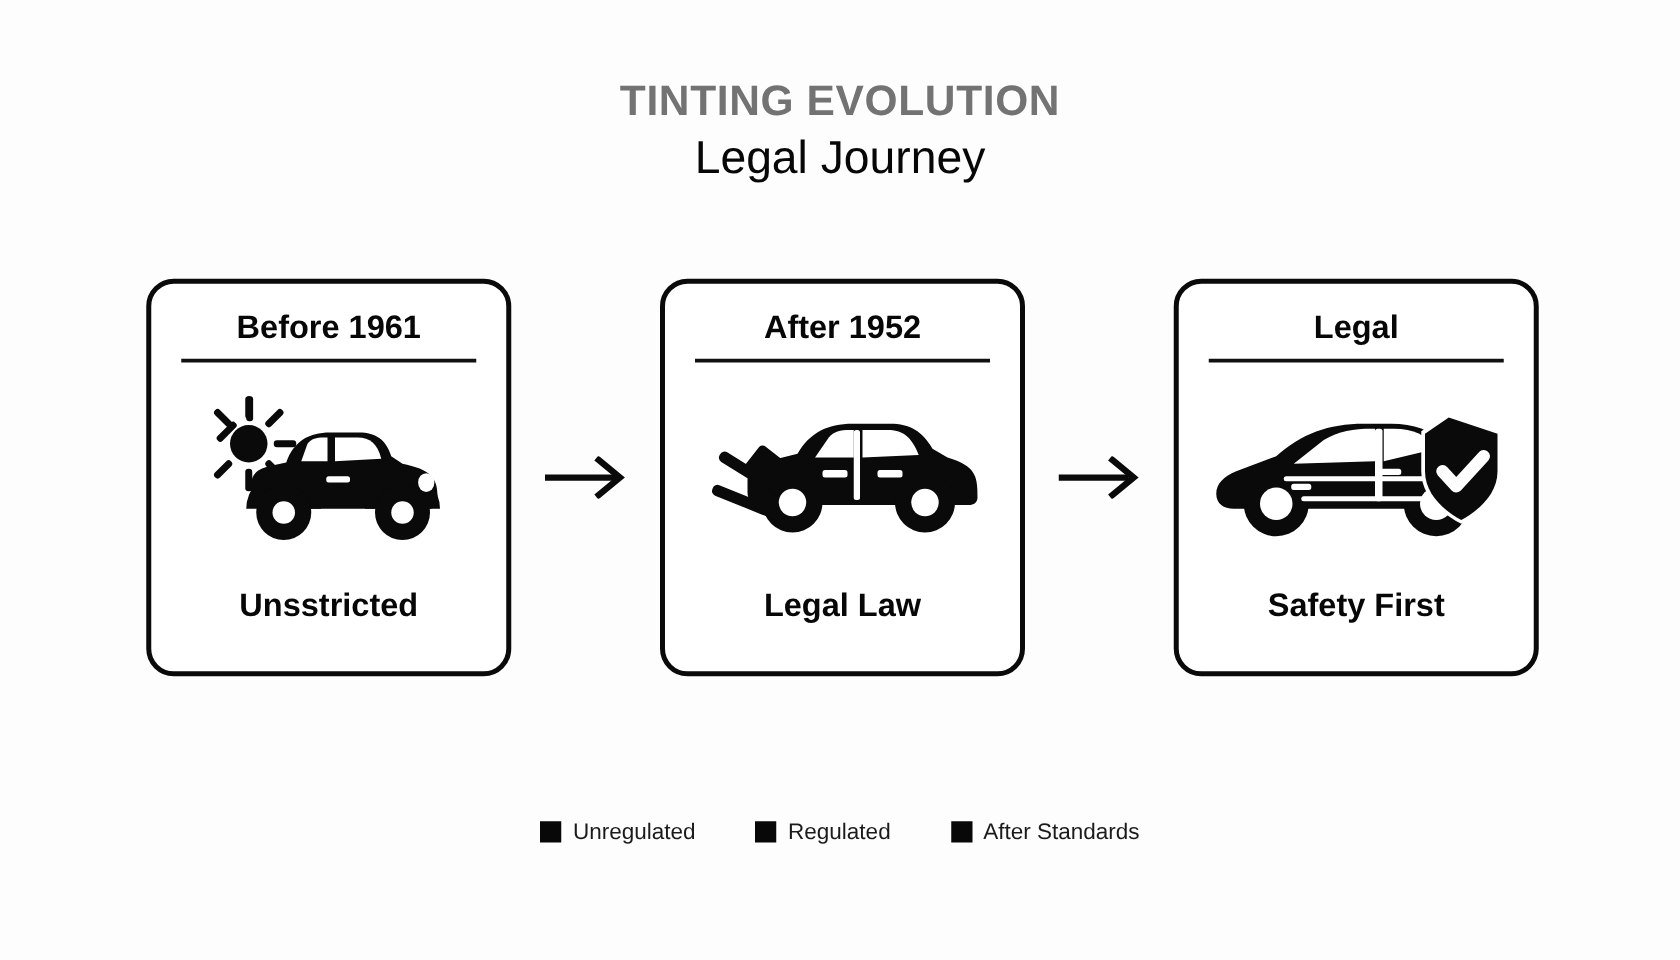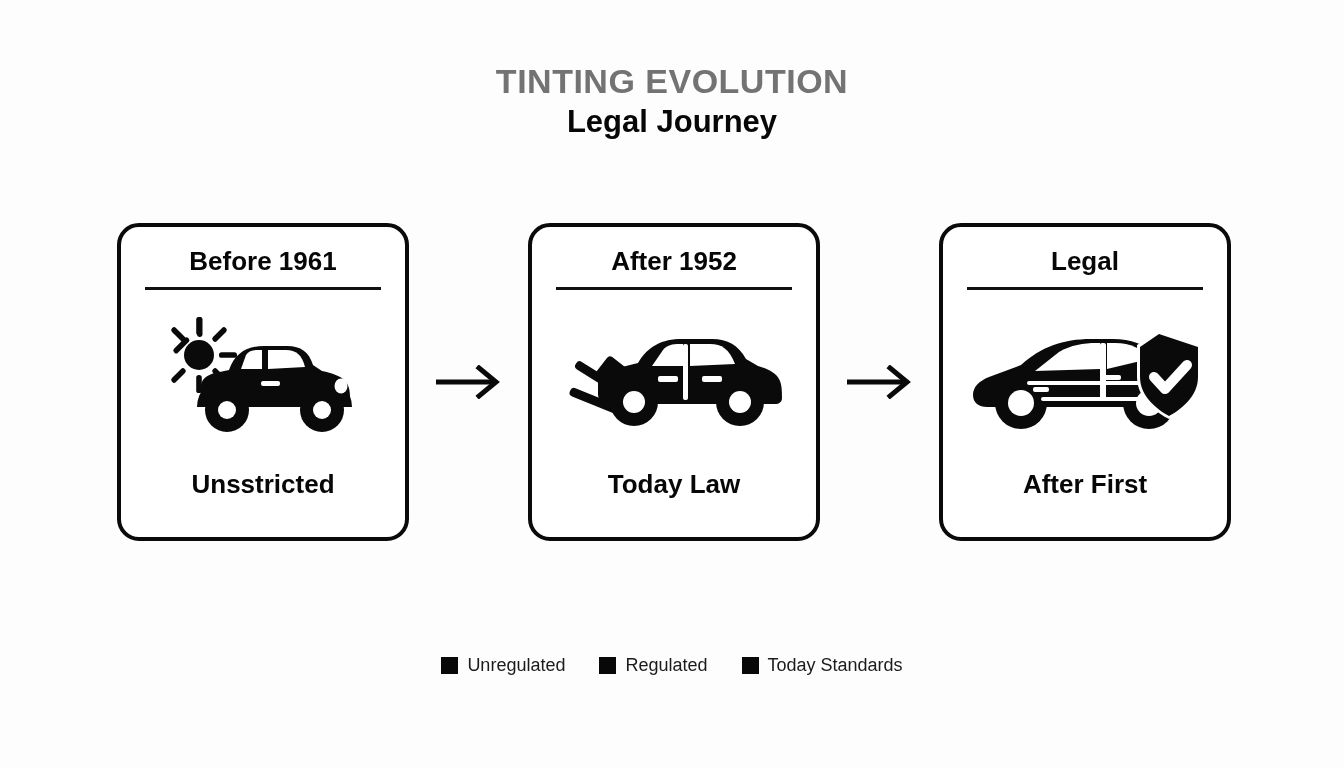--- a/index.html
+++ b/index.html
@@ -25,22 +25,22 @@
     text-align: center;
   }
   .title-main {
     font-size: 34px;
     font-weight: bold;
     letter-spacing: 0.5px;
     line-height: 1.12;
     color: #737373;
   }
   .title-sub {
-    font-size: 31px;
-    font-weight: bold;
+    font-size: 37px;
+    font-weight: normal;
     line-height: 1.18;
     margin-top: 4px;
     color: #070707;
   }
 
   
   .flow-row {
     position: absolute;
     top: 222px;
     left: 117px;
@@ -111,21 +111,21 @@
   
   .legend {
     position: absolute;
     top: 655px;
     left: 0;
     width: 1344px;
     display: flex;
     flex-direction: row;
     align-items: center;
     justify-content: center;
-    gap: 34px;
+    gap: 48px;
   }
   .legend-item {
     display: flex;
     flex-direction: row;
     align-items: center;
     gap: 9px;
   }
   .legend-swatch {
     width: 17px;
     height: 17px;
@@ -251,21 +251,21 @@
 
           <path d="M128 18 L148 18 C160 18 167 23 173 38 L128 40 Z"></path>
 
           <rect x="121" y="18" width="5" height="56" rx="2"></rect>
 
           <rect x="96" y="50" width="20" height="6" rx="2"></rect>
           <rect x="140" y="50" width="20" height="6" rx="2"></rect>
         </g>
       </svg>
     </div>
-    <div class="card-caption">Today Law</div>
+    <div class="card-caption">Legal Law</div>
   </div>
 
   <div class="arrow">
     <svg width="70" height="34" viewBox="0 0 70 34" aria-hidden="true">
       <line x1="2" y1="17" x2="58" y2="17" stroke="#0a0a0a" stroke-width="5" stroke-linecap="butt"></line>
       <polyline points="45,3 62,17 45,31" fill="none" stroke="#0a0a0a" stroke-width="5" stroke-linecap="square" stroke-linejoin="miter"></polyline>
     </svg>
   </div>
 
   <div class="card">
@@ -307,31 +307,31 @@
           <rect x="137" y="18" width="6" height="58" rx="2"></rect>
         </g>
 
         <g>
           <path d="M196 6 L238 20 L238 52 C238 74 218 88 206 94 C194 88 174 74 174 52 L174 20 Z" fill="#ffffff"></path>
           <path d="M196 9 L235 22 L235 52 C235 72 217 85 206 91 C195 85 177 72 177 52 L177 22 Z" fill="#0a0a0a"></path>
           <polyline points="191,52 202,64 224,40" fill="none" stroke="#ffffff" stroke-width="10" stroke-linecap="round" stroke-linejoin="round"></polyline>
         </g>
       </svg>
     </div>
-    <div class="card-caption">After First</div>
+    <div class="card-caption">Safety First</div>
   </div>
 
 </div>
 
 <div class="legend">
   <div class="legend-item">
     <span class="legend-swatch"></span>
     <span class="legend-label">Unregulated</span>
   </div>
   <div class="legend-item">
     <span class="legend-swatch"></span>
     <span class="legend-label">Regulated</span>
   </div>
   <div class="legend-item">
     <span class="legend-swatch"></span>
-    <span class="legend-label">Today Standards</span>
+    <span class="legend-label">After Standards</span>
   </div>
 </div>
 
 </body></html>

